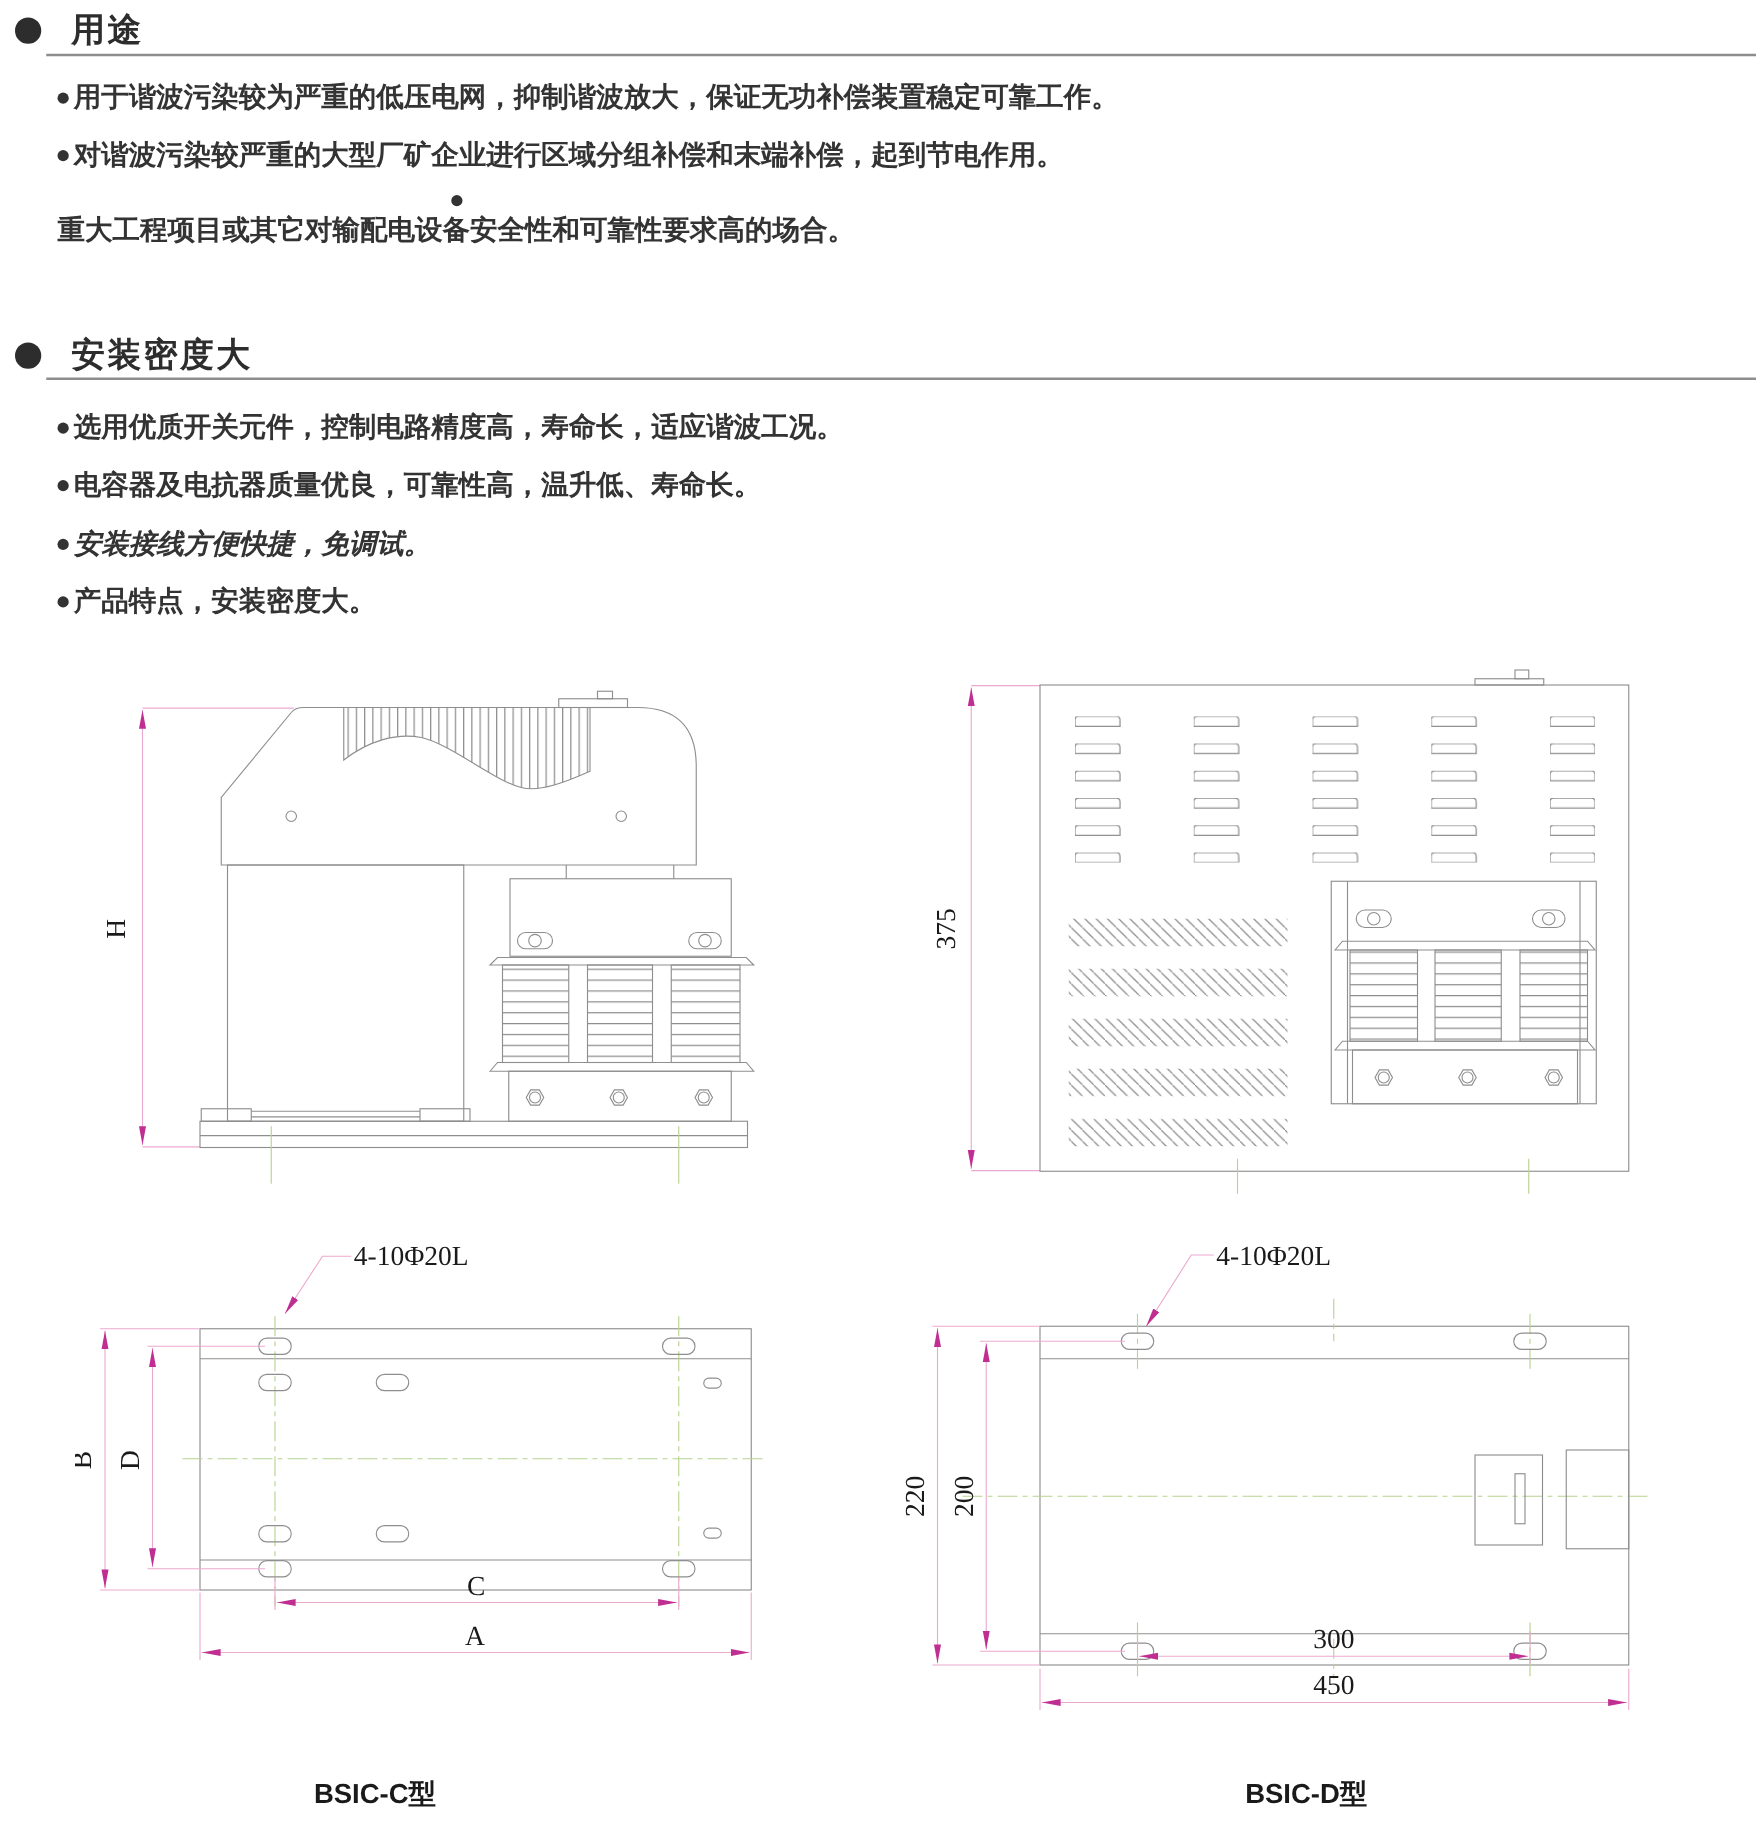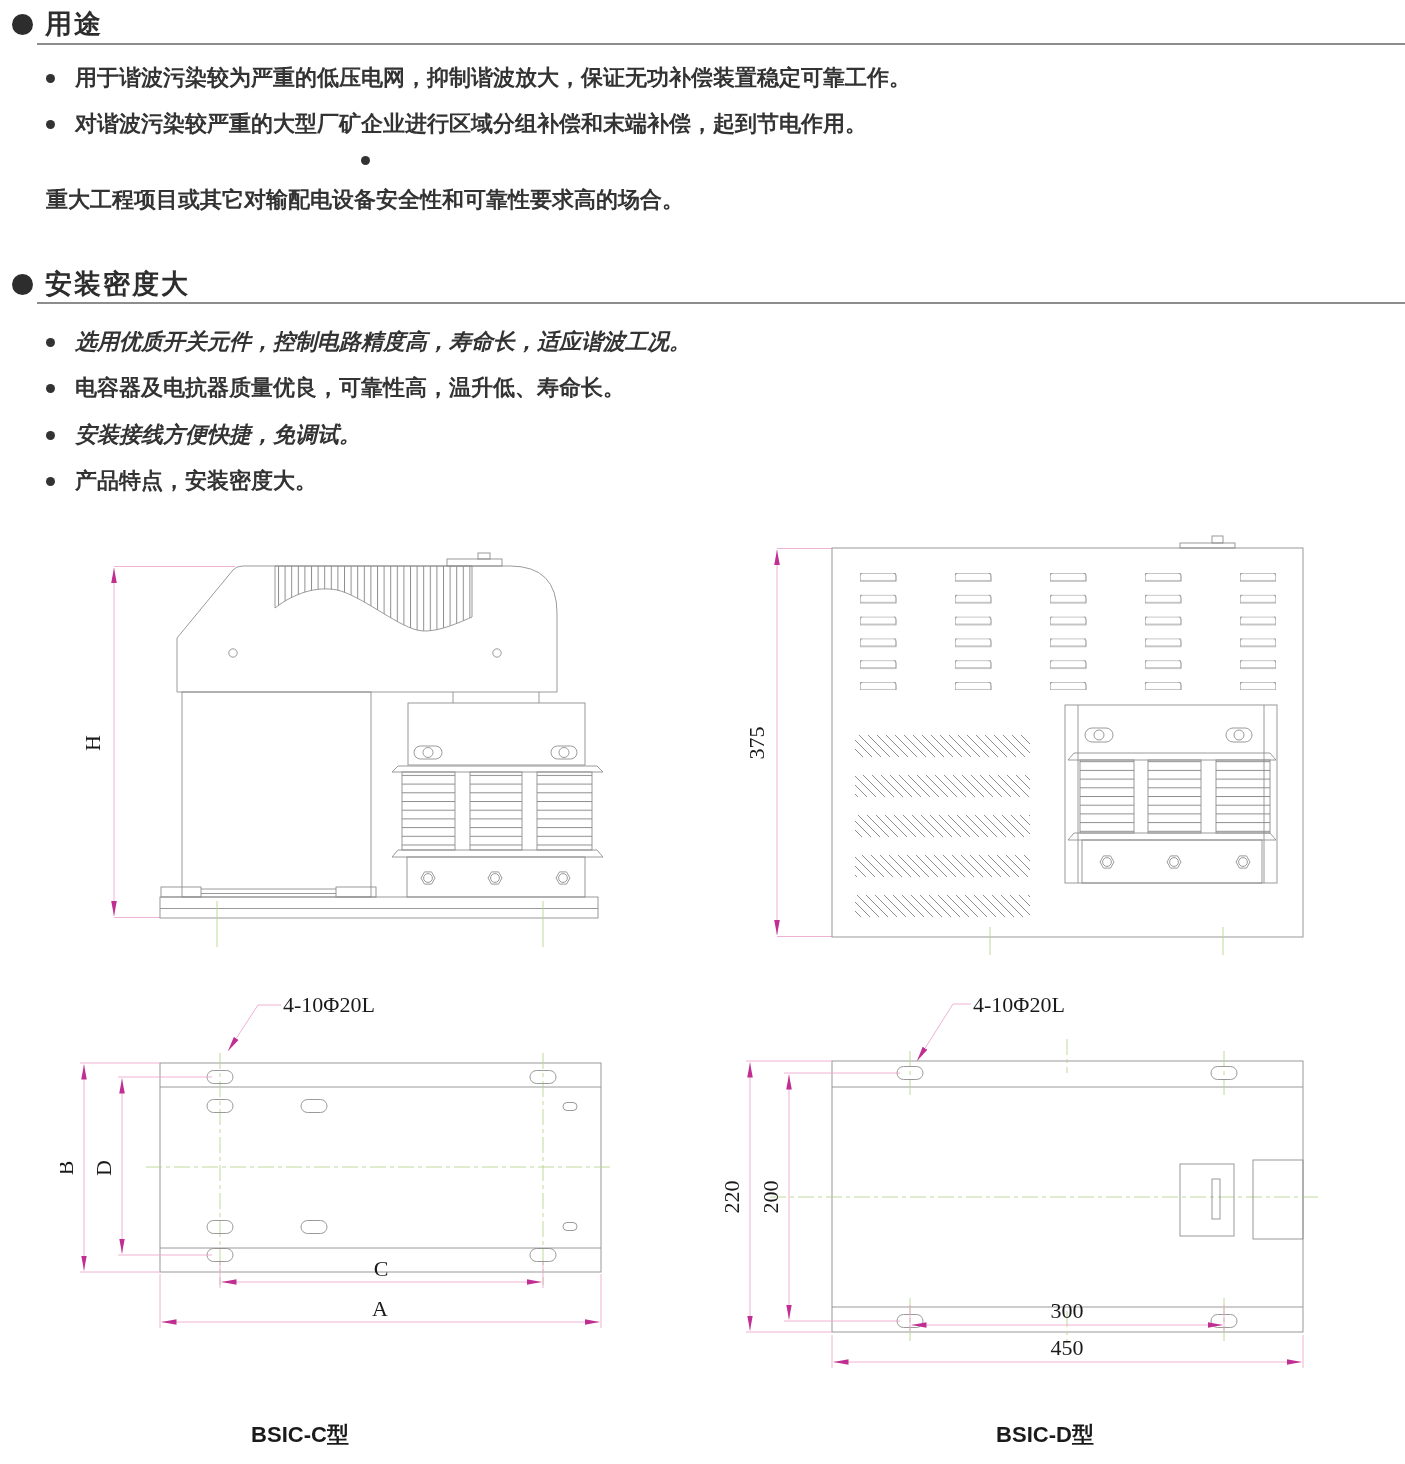--- a/index.html
+++ b/index.html
@@ -1,24 +1,24 @@
 <!DOCTYPE html>
 <html style="--c-text: #333333; --c-heading: #2d2d2d; --c-rule: #8d8d8d; --c-line: #8e8e8e; --c-dim: #eca9cf; --c-dimstrong: #c02e92; --c-dimtext: #1a1a1a; --c-center: #b7d48e;"><head>
 <meta charset="utf-8">
 <style>
   html,body{margin:0;padding:0;}
   body{
     width:1405px;height:1464px;position:relative;background:#fff;overflow:hidden;
     font-family:"Liberation Sans","DejaVu Sans",sans-serif;
   }
-  .sec-header{position:absolute;display:flex;align-items:center;gap:12px;}
+  .sec-header{position:absolute;display:flex;align-items:center;gap:24px;}
   .sec-dot{width:21px;height:21px;border-radius:50%;background:var(--c-heading);flex:none;}
   .sec-title{font-size:27px;font-weight:bold;color:var(--c-heading);letter-spacing:2px;}
   .sec-rule{position:absolute;left:37px;right:0;height:2px;background:var(--c-rule);}
-  .bullet{position:absolute;left:46px;display:flex;align-items:center;gap:20px;
+  .bullet{position:absolute;left:46px;display:flex;align-items:center;gap:4px;
           font-size:22px;font-weight:bold;color:var(--c-text);line-height:30px;}
   .bullet .dot{width:9px;height:9px;border-radius:50%;background:var(--c-text);flex:none;}
   .drawing{position:absolute;}
   .caption{position:absolute;text-align:center;font-size:22px;font-weight:bold;color:#1a1a1a;}
   
   .st{stroke:var(--c-line);stroke-width:.9;}
   .cl{stroke:var(--c-center);stroke-width:.9;fill:none;stroke-dasharray:16 4 4 4;}
   .clt{stroke:var(--c-center);stroke-width:.9;fill:none;}
   .dim{stroke:var(--c-dim);stroke-width:.9;fill:none;}
   .arr{fill:var(--c-dimstrong);stroke:none;}
@@ -46,21 +46,21 @@
   <span class="dot"></span>
   <span>重大工程项目或其它对输配电设备安全性和可靠性要求高的场合。</span>
 </div>
 
 <div class="sec-header" style="left:12px;top:266px;">
   <span class="sec-dot"></span>
   <span class="sec-title">安装密度大</span>
 </div>
 <div class="sec-rule" style="top:302px;"></div>
 
-<div class="bullet" style="top:327px;font-style:italic;">
+<div class="bullet" style="top:327px;">
   <span class="dot"></span>
   <span>选用优质开关元件，控制电路精度高，寿命长，适应谐波工况。</span>
 </div>
 <div class="bullet" style="top:373px;">
   <span class="dot"></span>
   <span>电容器及电抗器质量优良，可靠性高，温升低、寿命长。</span>
 </div>
 <div class="bullet" style="top:420px;font-style:italic;">
   <span class="dot"></span>
   <span>安装接线方便快捷，免调试。</span>

